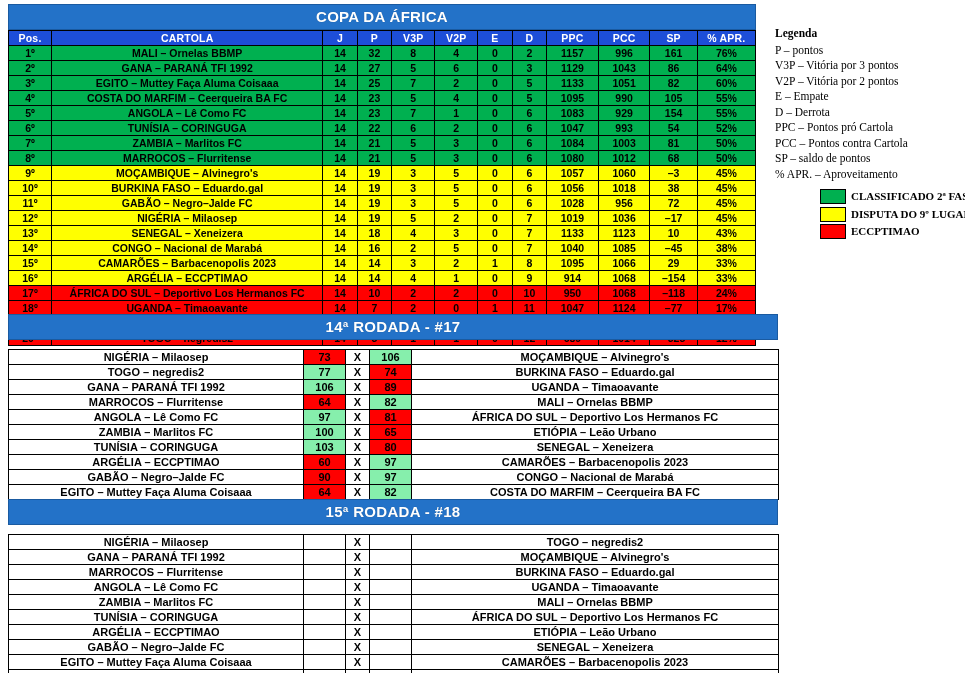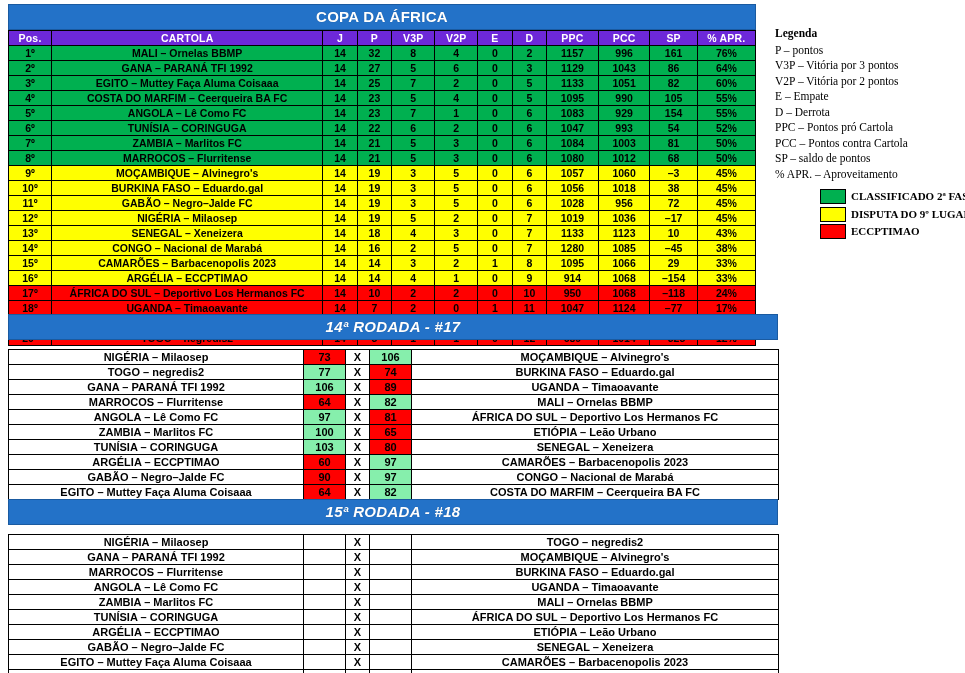--- a/index.html
+++ b/index.html
@@ -37,21 +37,21 @@
   table.class th, table.class td {
     border: 1px solid #000;
     font-size: 10.5px;
     line-height: 12px;
     padding: 1px 2px;
     text-align: center;
     white-space: nowrap;
     overflow: hidden;
   }
   table.class thead th {
-    background: #6d28d9;
+    background: #1d4ed8;
     color: #fff;
     font-weight: bold;
     font-size: 10.5px;
     letter-spacing: .2px;
   }
   table.class td.team { font-weight: bold; }
   table.class td { font-weight: bold; }
   .row-green td { background: #00b050; color: #000; }
   .row-yellow td { background: #ffff00; color: #000; }
   .row-red td { background: #ff0000; color: #000; }
@@ -80,21 +80,21 @@
   .swatch {
     width: 26px; height: 15px;
     border: 1px solid #000;
     margin-right: 5px;
     flex: 0 0 auto;
   }
   .legend-row .lbl { font-size: 11px; font-weight: bold; white-space: nowrap; }
 
   
   .round { position: absolute; left: 8px; width: 770px; }
-  .round .banner { width: 770px; font-style: italic; }
+  .round .banner { width: 770px; }
   table.rounds {
     border-collapse: collapse;
     width: 770px;
     table-layout: fixed;
     margin-top: 9px;
   }
   table.rounds td {
     border: 1px solid #000;
     font-size: 11px;
     line-height: 13px;
@@ -333,21 +333,21 @@
           </tr>
           <tr class="row-yellow">
             <td>14º</td>
             <td class="team">CONGO – Nacional de Marabá</td>
             <td>14</td>
             <td>16</td>
             <td>2</td>
             <td>5</td>
             <td>0</td>
             <td>7</td>
-            <td>1280</td>
+            <td>1040</td>
             <td>1085</td>
             <td>–45</td>
             <td>38%</td>
           </tr>
           <tr class="row-yellow">
             <td>15º</td>
             <td class="team">CAMARÕES – Barbacenopolis 2023</td>
             <td>14</td>
             <td>14</td>
             <td>3</td>

